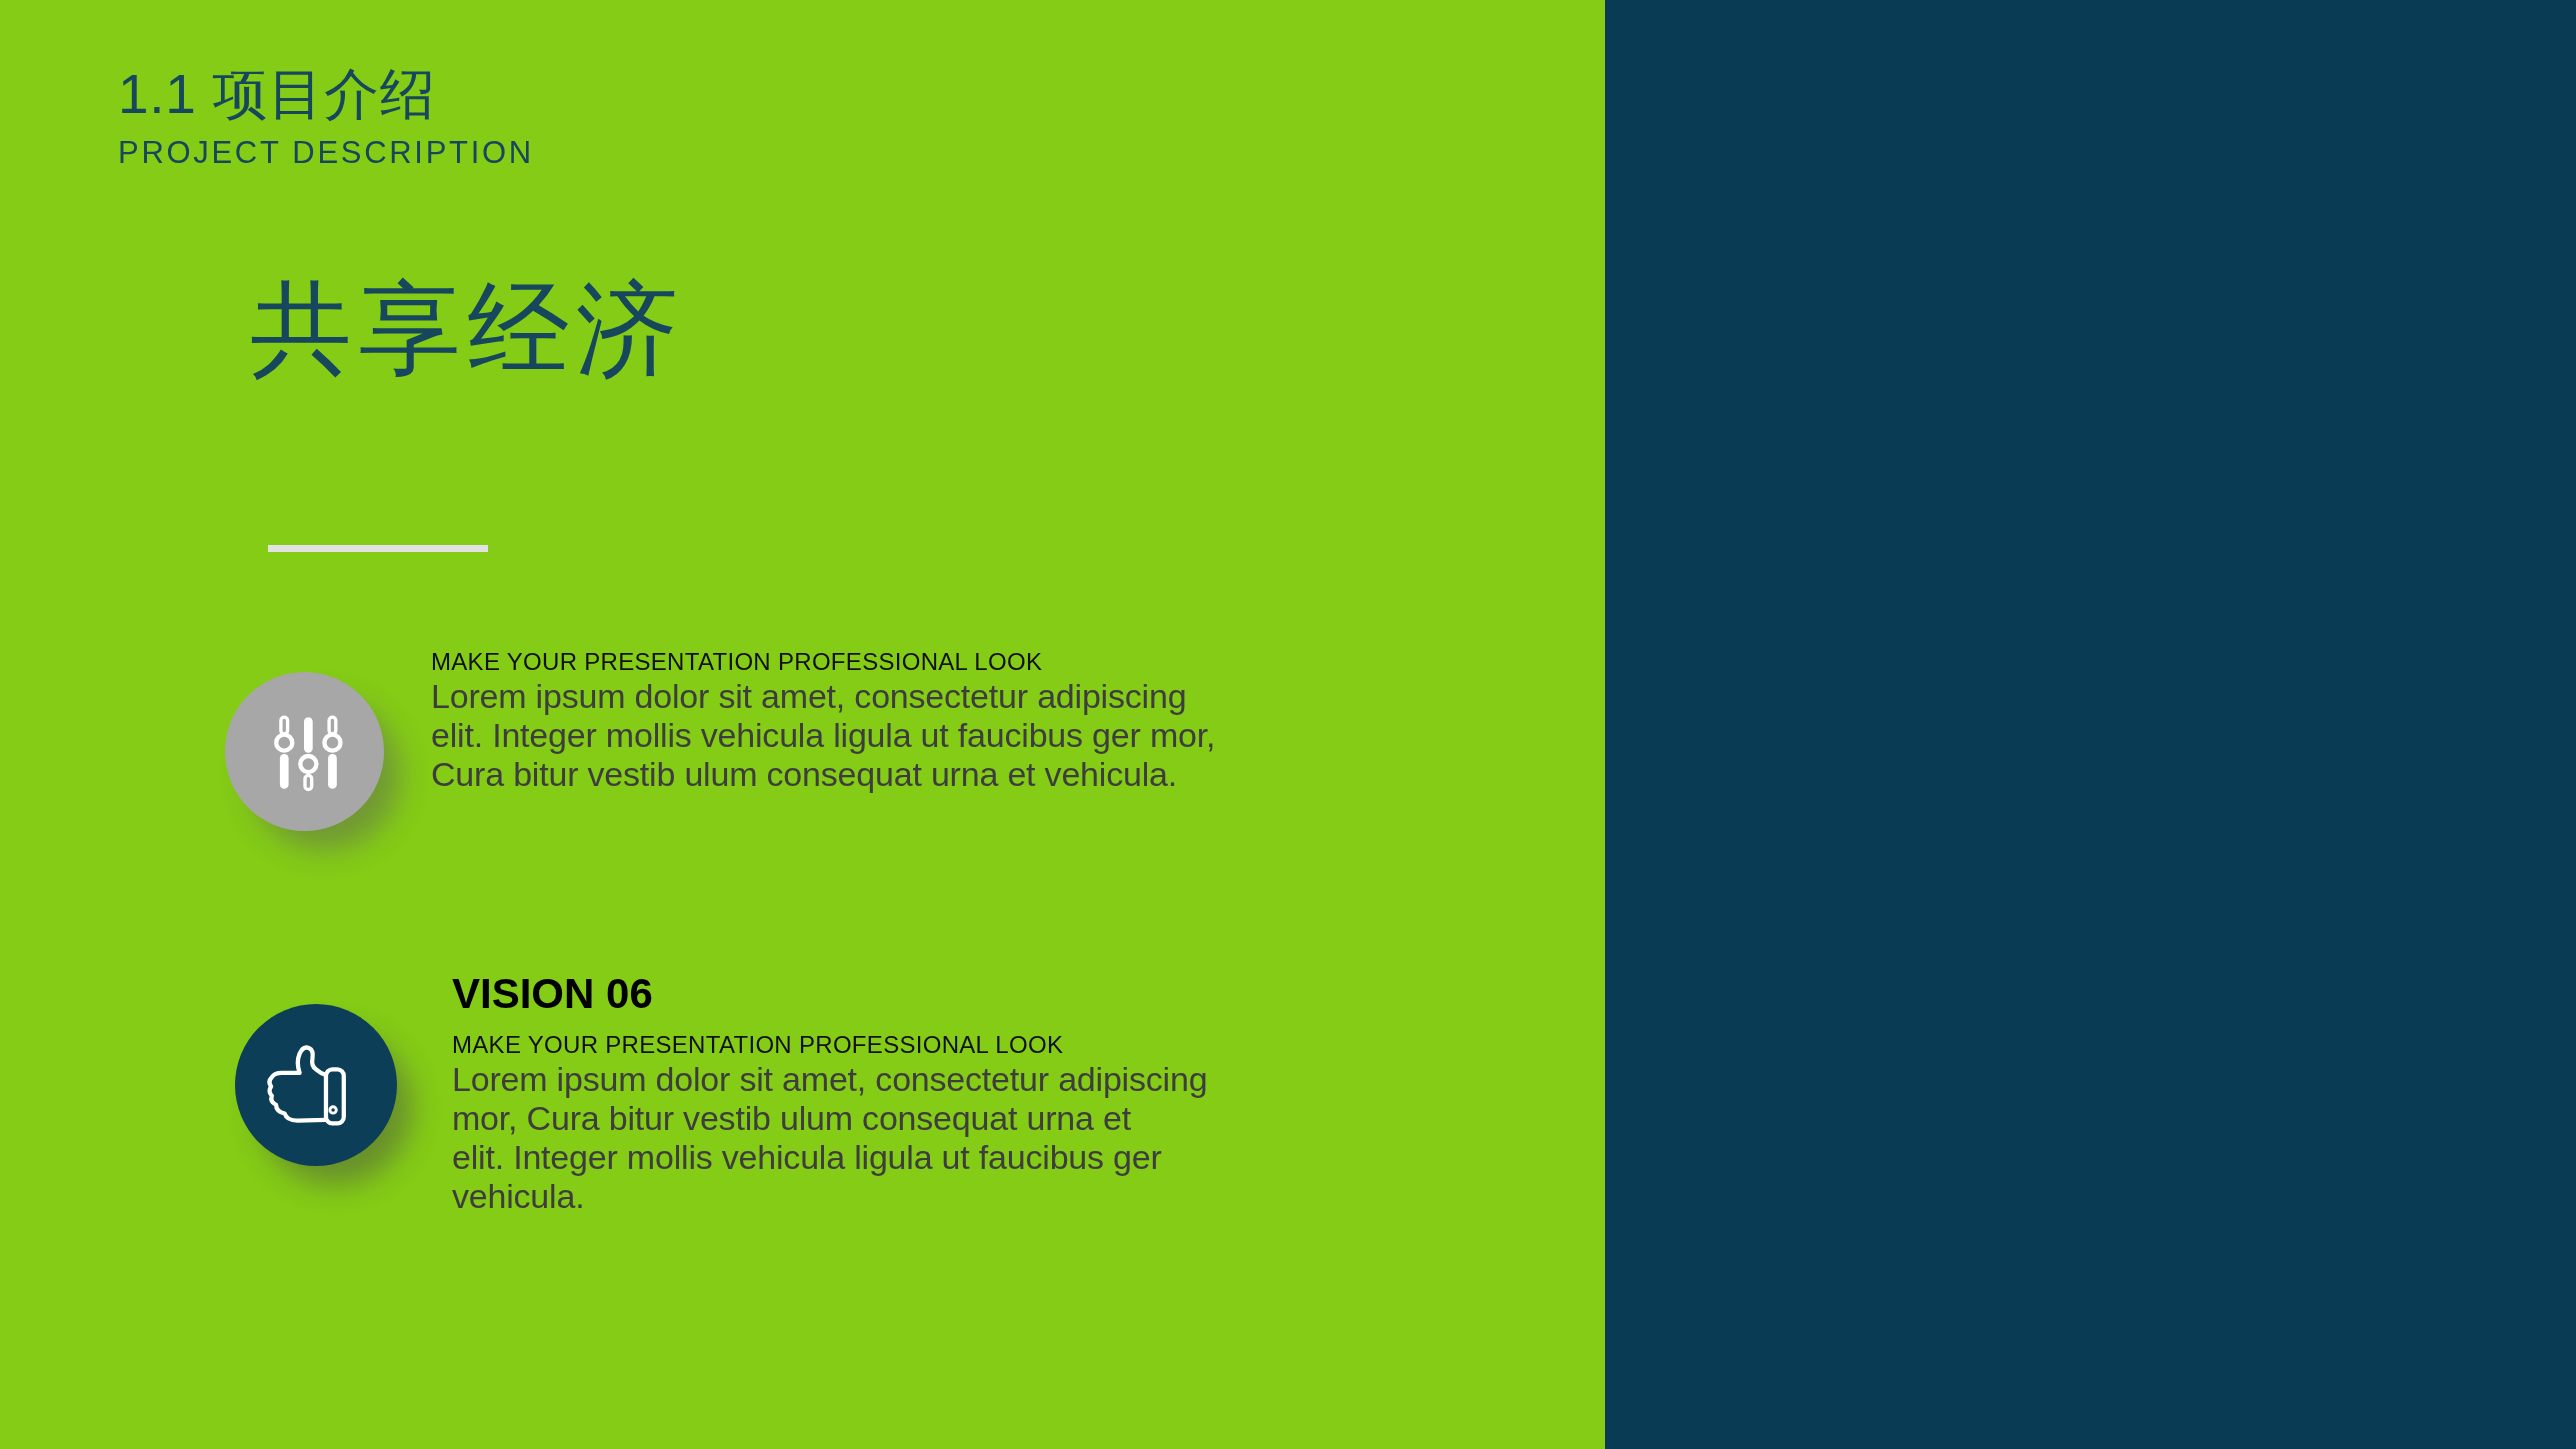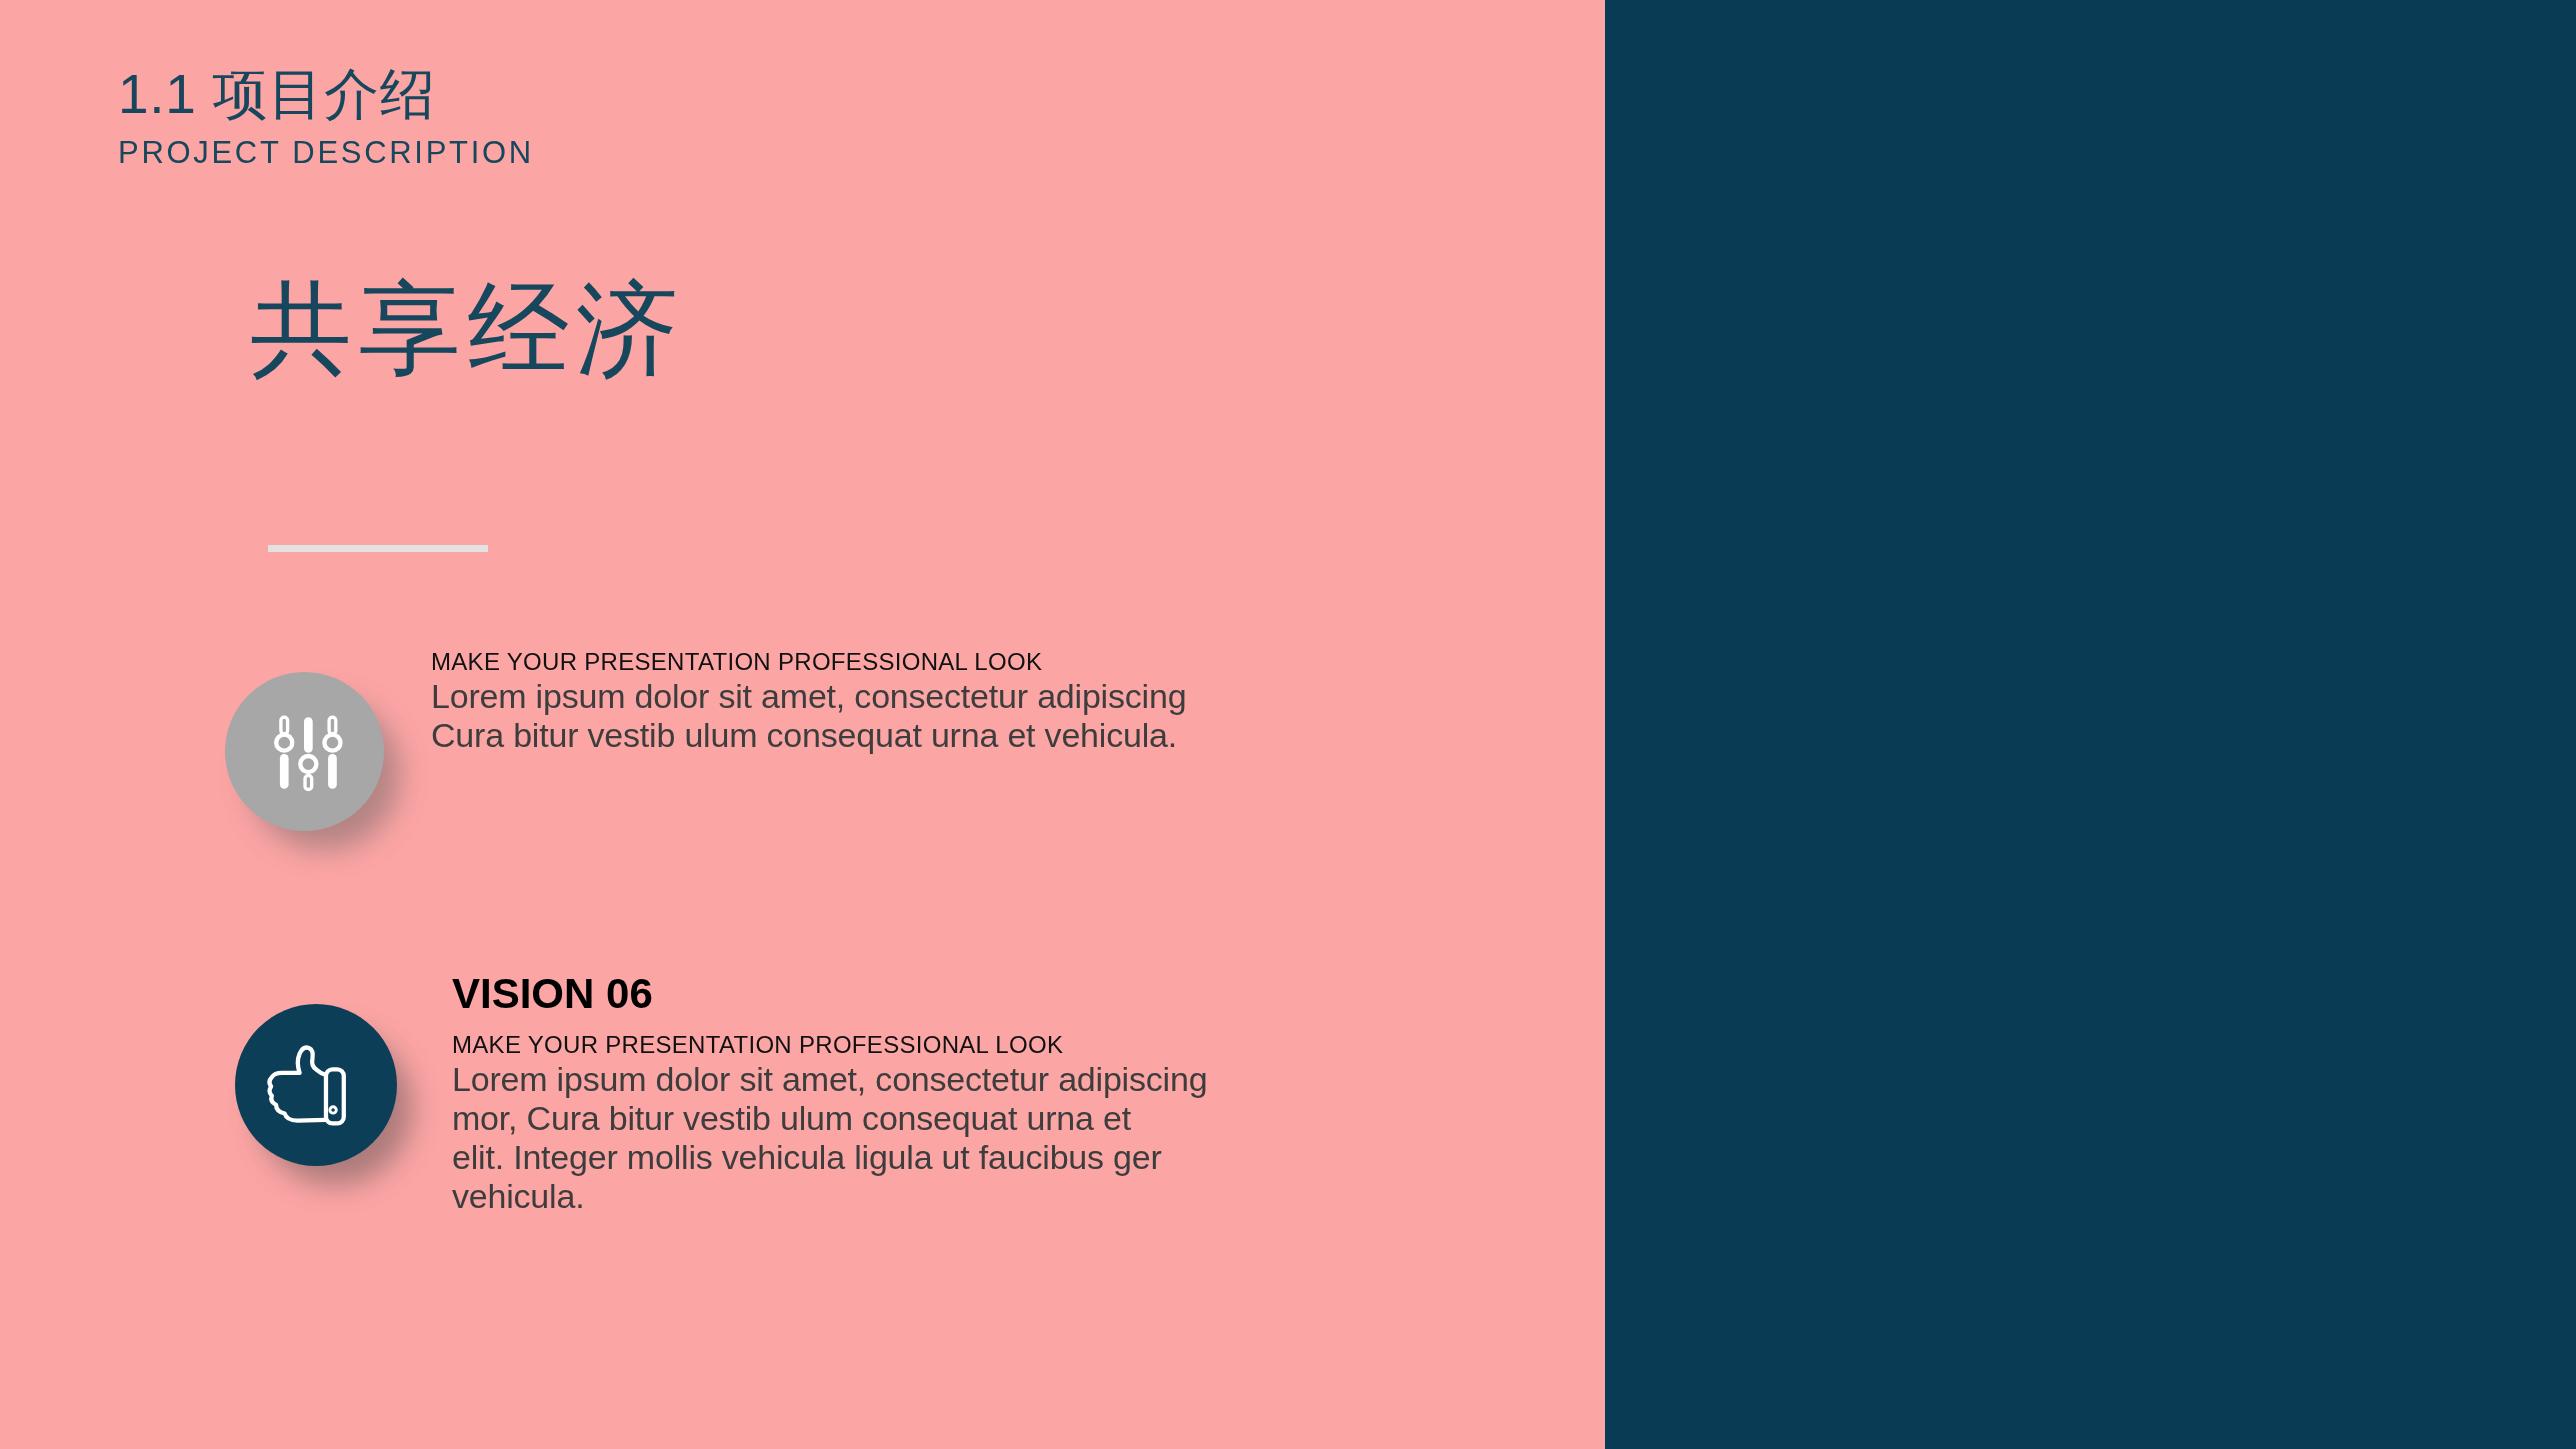--- a/index.html
+++ b/index.html
@@ -1,21 +1,21 @@
 <!DOCTYPE html>
 <html style="--accent-teal: #16475d; --panel: #093b54; --gray-circle: #a7a7a7; --teal-circle: #0c3e58; --divider: #e2e2e2; --icon-stroke: #ffffff;font-size:10.7px"><head>
 <meta charset="utf-8">
 <style>
   html, body { margin: 0; padding: 0; background: #ffffff; }
   .slide {
     position: relative;
     width: 2576px;
     height: 1449px;
     overflow: hidden;
-    background: #fca5a5;
+    background: #84cc16;
     font-family: "Liberation Sans", "DejaVu Sans", sans-serif;
   }
 
   
   .title-block { position: absolute; left: 118px; top: 62px; color: var(--accent-teal, #16475d); }
   .section-title {
     margin: 0;
     font-size: 55px;
     font-weight: 400;
     line-height: 1.18;
@@ -139,20 +139,21 @@
           <rect x="152.5" y="121" width="13" height="52" rx="6.5" fill="#ffffff" stroke="none"></rect>
         </g>
       </svg>
     </span>
   </div>
 
   <section class="vision-text text-1">
     <div class="vision-subtitle">MAKE YOUR PRESENTATION PROFESSIONAL LOOK</div>
     <div class="vision-body">
       <div class="line">Lorem ipsum dolor sit amet, consectetur adipiscing</div>
+      <div class="line">elit. Integer mollis vehicula ligula ut faucibus ger mor,</div>
       <div class="line">Cura bitur vestib ulum consequat urna et vehicula.</div>
     </div>
   </section>
 
   <div class="icon-circle circle-2">
     <span>
       <svg width="114" height="114" viewBox="0 0 160 160" xmlns="http://www.w3.org/2000/svg">
         <g fill="none" stroke="#ffffff" stroke-width="6" stroke-linecap="round" stroke-linejoin="round">
           <rect x="94" y="58" width="25" height="76" rx="9"></rect>
           <circle cx="104" cy="115" r="4.5" stroke-width="4"></circle>

